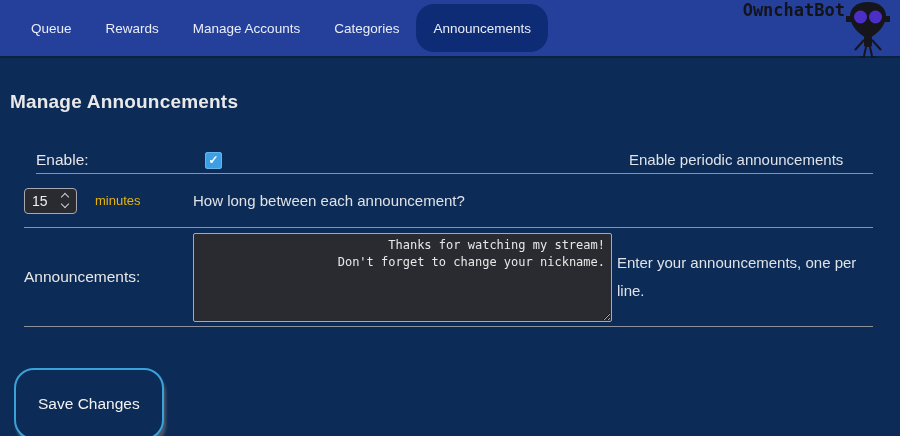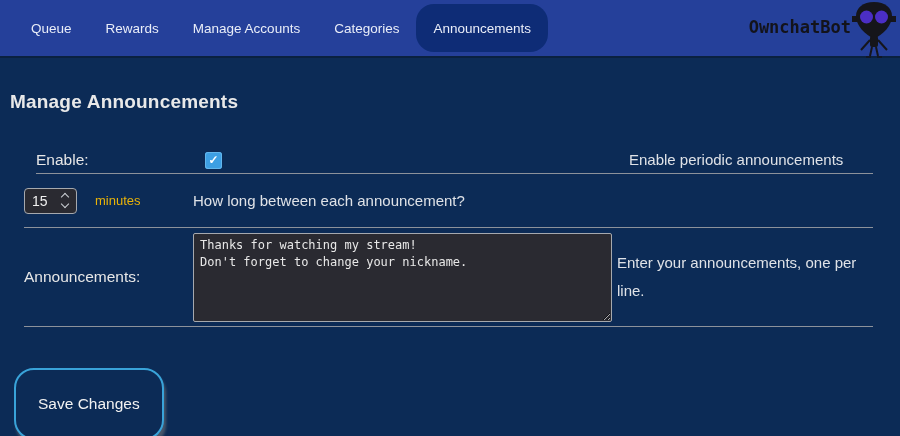--- a/index.html
+++ b/index.html
@@ -19,22 +19,22 @@
   }
   .nav-item {
     padding:0 17px; height:48px;
     display:flex; align-items:center;
     color:#e9edf8; font-size:13.5px;
     border-radius:18px; cursor:pointer; text-decoration:none;
     white-space:nowrap;
   }
   .nav-item.active { background:#0e2c76; }
   .logo {
-    position:absolute; right:3px; top:0; height:58px;
-    display:flex; align-items:center;
+    position:absolute; right:9px; top:0; height:58px;
+    display:flex; align-items:flex-start;
   }
   .logo-text {
     font-family:"DejaVu Sans Mono", monospace;
     font-weight:bold; font-size:17px; color:#13131a;
     padding-bottom:4px; letter-spacing:0px;
   }
   .robot { width:46px; height:58px; margin-left:0px; }
 
   
   .page-title {
@@ -77,21 +77,21 @@
   .chev.down { transform:rotate(45deg); margin-top:-1px; }
   .unit { margin-left:18px; font-size:13px; color:#eab308; }
 
   
   .announce-ta {
     width:419px; height:89px;
     background:#2a2a31; border:1px solid #a6a9ae; border-radius:2px;
     color:#e8e8e8;
     font-family:"DejaVu Sans Mono", monospace;
     font-size:12px; line-height:17px;
-    padding:3px 6px; resize:both; outline:none;
+    padding:3px 6px; resize:both; outline:none;text-align:right;
   }
 
   
   .save-btn {
     margin:41px 0 0 14px; padding:25px 22px;
     background:#0c2b56; border:2px solid #39a3d9; border-radius:20px;
     color:#f2f2f2; font-size:15.5px; font-family:inherit;
     cursor:pointer;
     box-shadow:2px 5px 3px rgba(105,110,118,0.65);
   }

